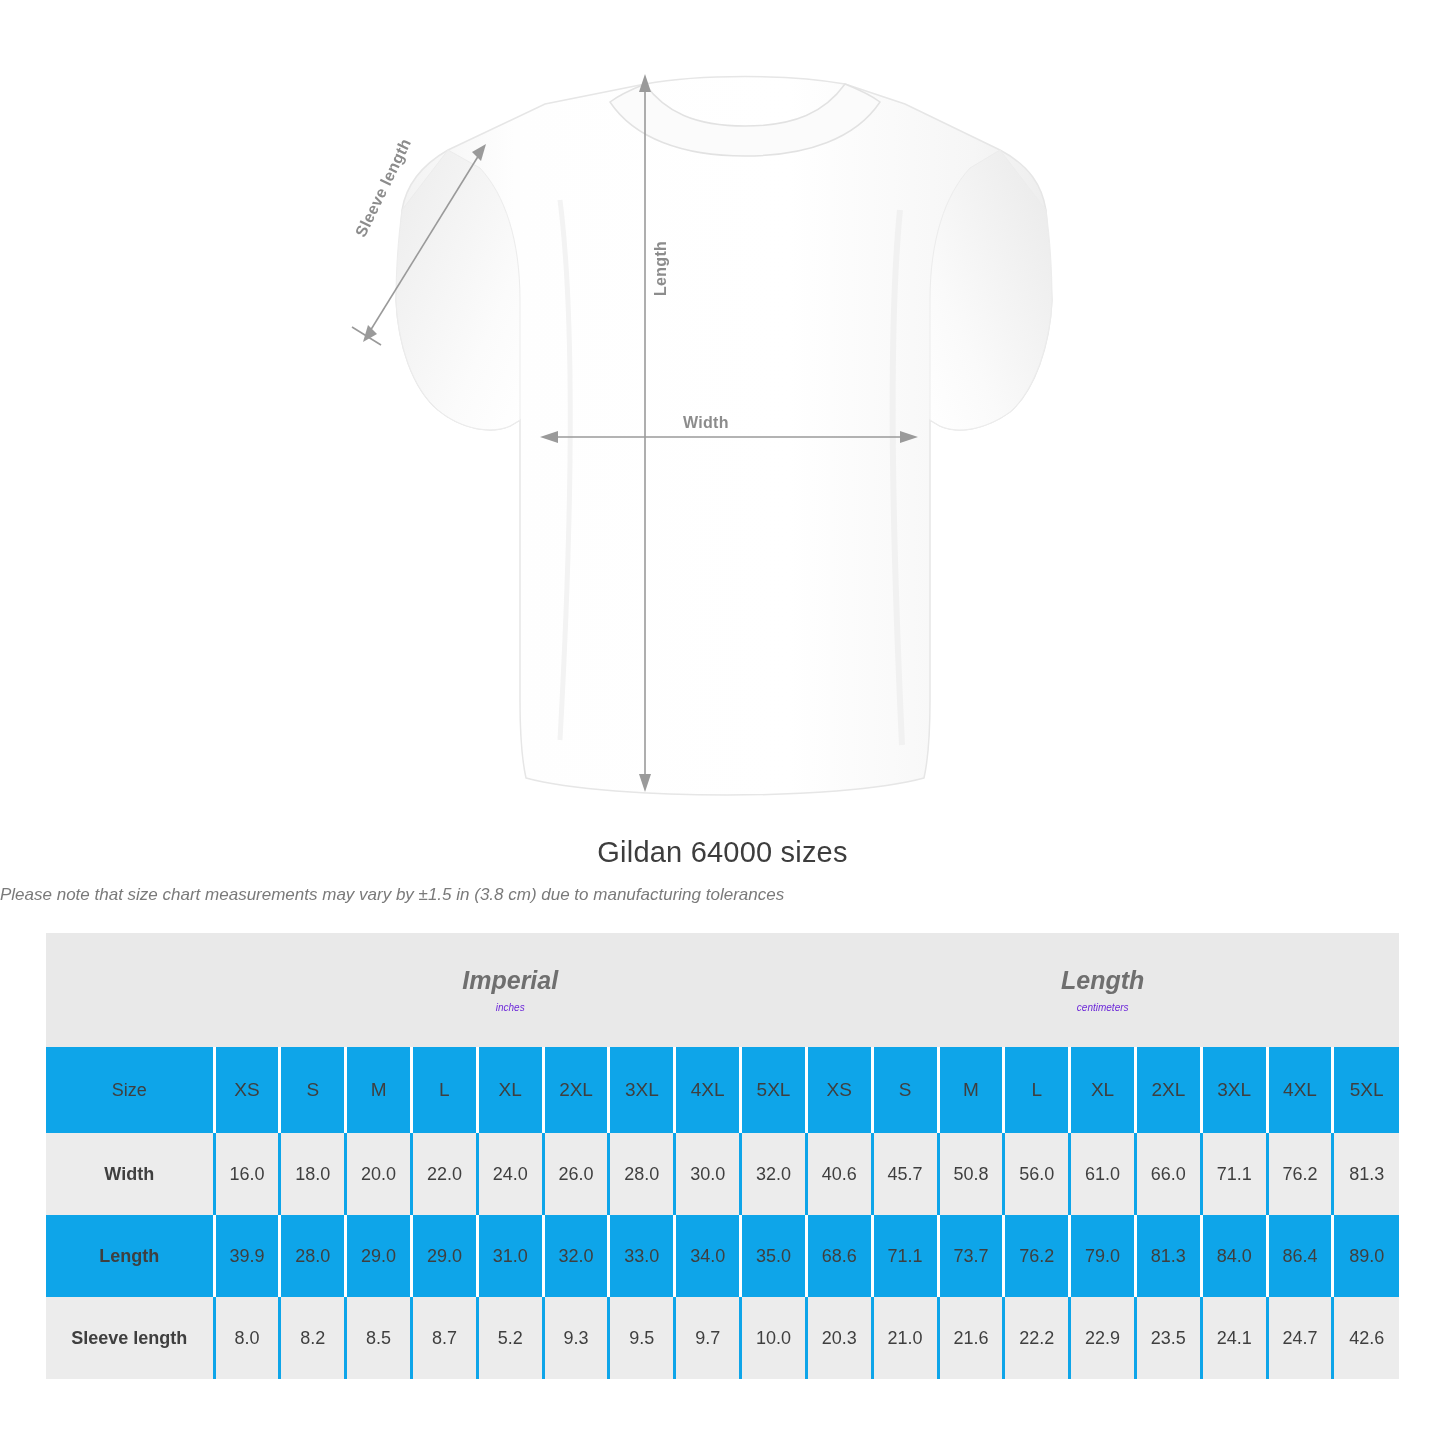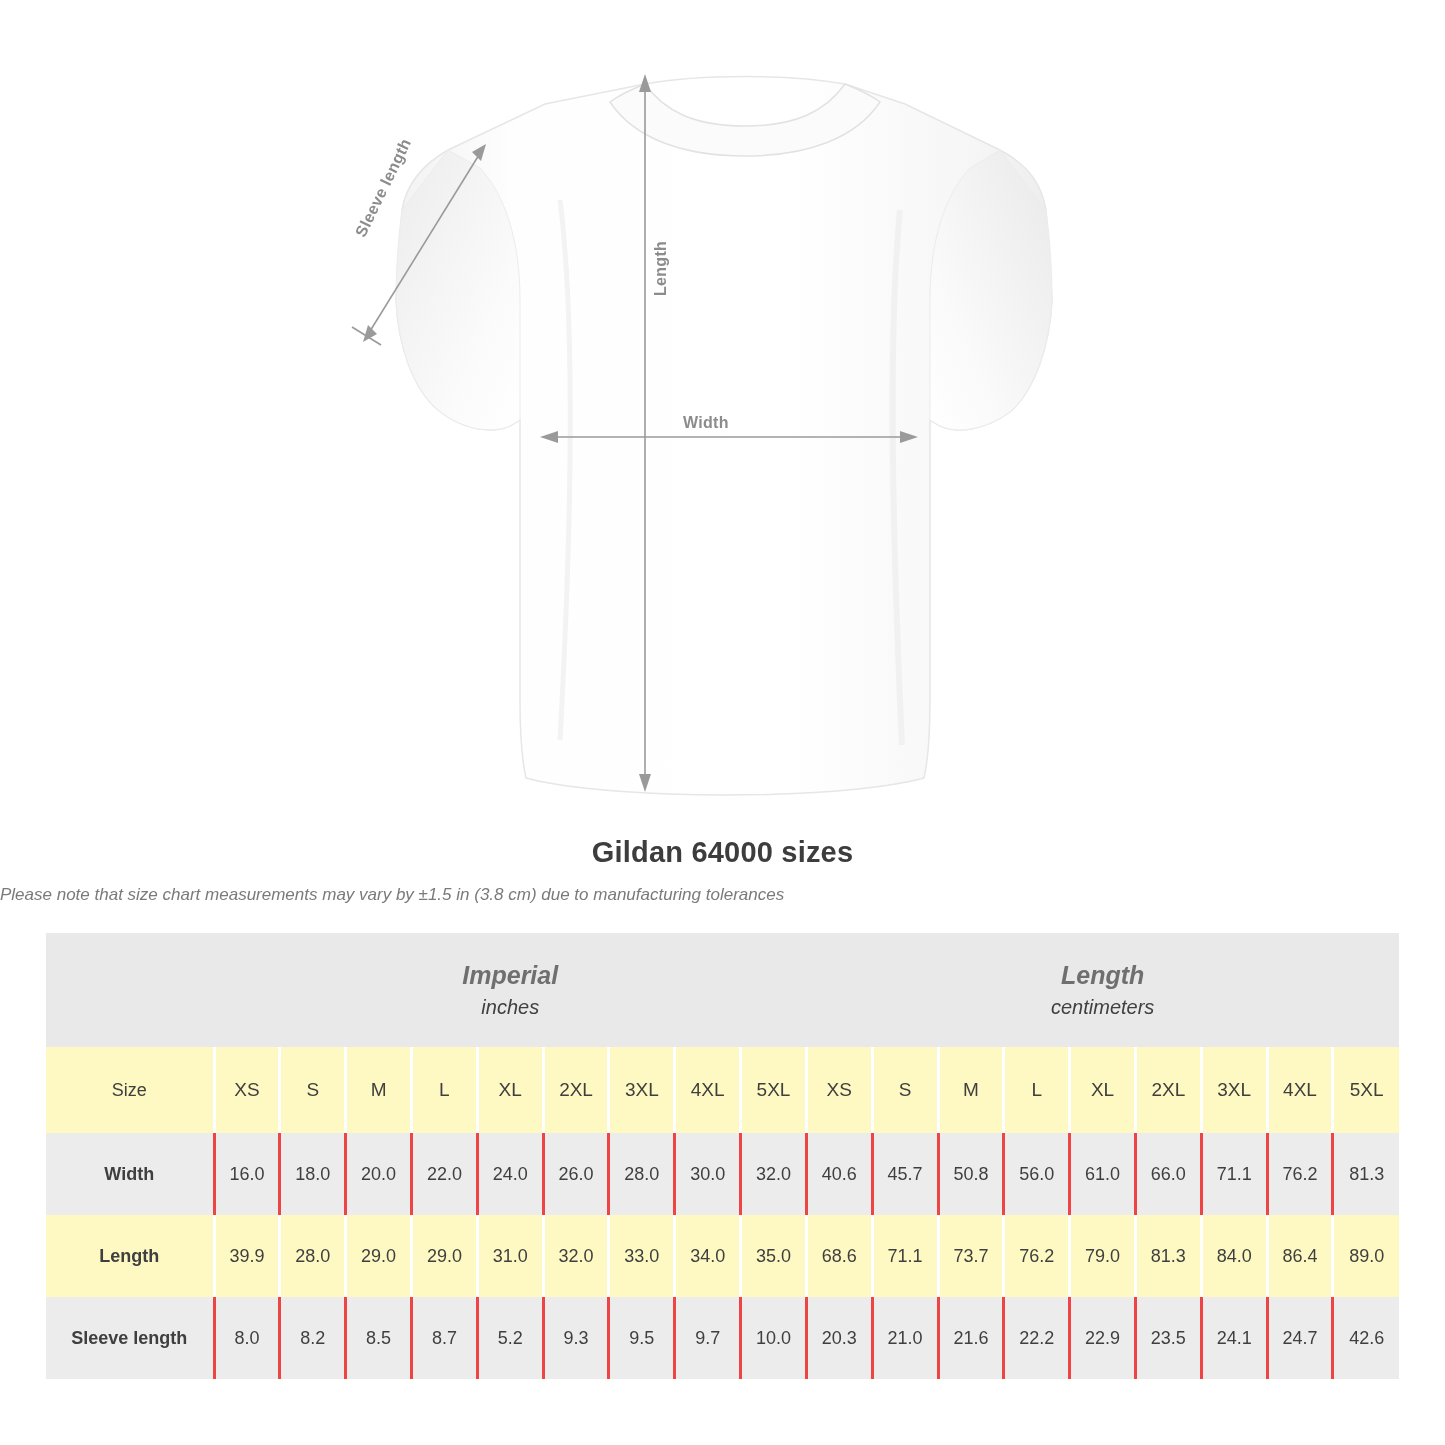--- a/index.html
+++ b/index.html
@@ -53,21 +53,21 @@
   }
   .dim-label.width {
     left: 683px;
     top: 414px;
   }
 
   
   .title {
     text-align: center;
     font-size: 29px;
-    font-weight: bold;
+    font-weight: normal;
     color: #3d3d3d;
     margin: 6px 0 0 0;
     letter-spacing: 0.2px;
   }
   .subtitle {
     text-align: left;
     font-size: 17px;
     font-style: italic;
     color: #7a7a7a;
     margin: 16px 0 0 0;
@@ -93,23 +93,23 @@
     margin-top: 21px;
   }
   .sys-name {
     font-size: 25px;
     font-style: italic;
     font-weight: bold;
     color: #6f6f6f;
     line-height: 1.1;
   }
   .sys-unit {
-    font-size: 20px;
+    font-size: 10px;
     font-style: italic;
-    color: #404040;
+    color: #6d28d9;
     padding-top: 7px;
     line-height: 1.1;
   }
   .hdr-row td {
     height: 84px;
     font-size: 19px;
     font-weight: bold;
     color: #3f3f3f;
     background: #ffffff;
   }
@@ -119,23 +119,23 @@
   .data-row td {
     height: 80px;
     font-size: 18px;
     color: #3f3f3f;
   }
   .data-row td.rowlabel {
     font-weight: bold;
     font-size: 18px;
   }
   .row-shade td { background: #ececec; }
-  .row-plain td { background: #fef9c3; }
+  .row-plain td { background: #0ea5e9; }
   .cell-sep { border-left: 3px solid #ffffff; }
-  .row-shade .cell-sep { border-left: 3px solid #ef4444; }
+  .row-shade .cell-sep { border-left: 3px solid #0ea5e9; }
   .label-col { width: 168px; }
   .val-col { width: 65.8px; }
 </style>
 </head>
 <body>
 
 <div class="page">
 
   <div class="illustration">
     <svg class="shirt-svg" width="1445" height="830" viewBox="0 0 1445 830">

